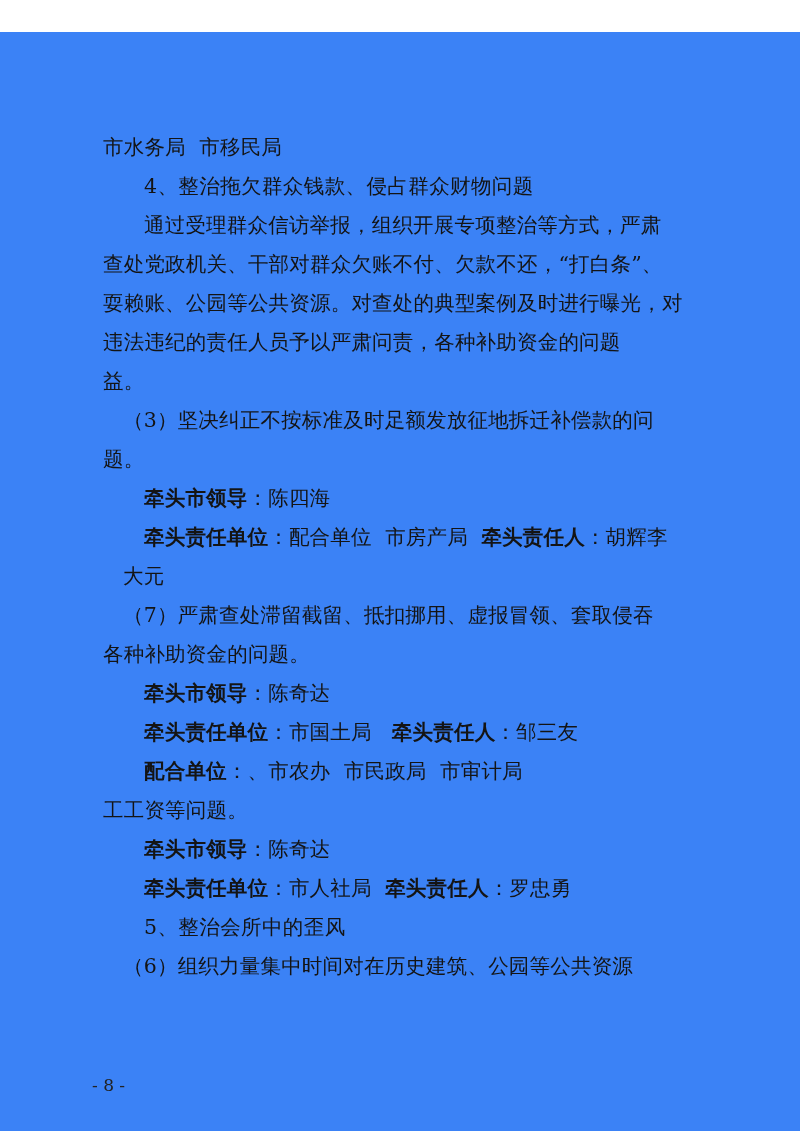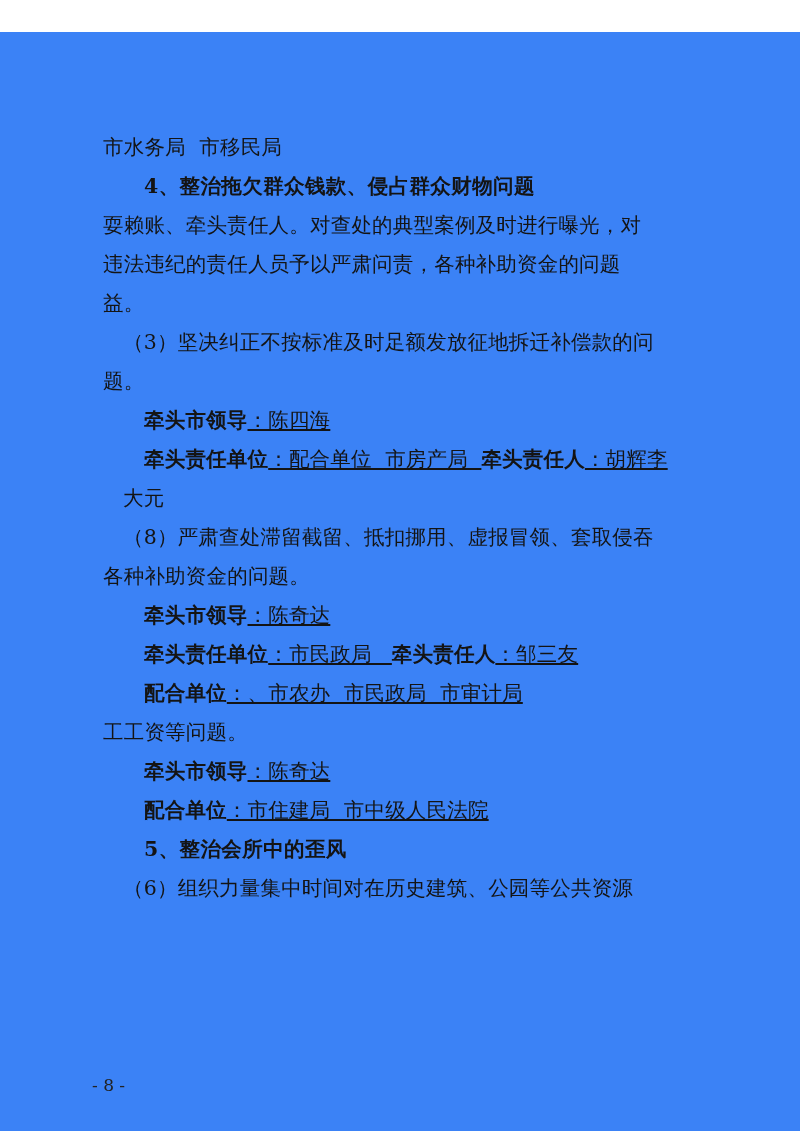--- a/index.html
+++ b/index.html
@@ -40,76 +40,77 @@
   .indent1 {
     text-indent: 41px;
   }
   .indent-half {
     text-indent: 20px;
   }
   .noindent {
     text-indent: 0;
   }
   .heading {
-    font-weight: bold;
+    font-weight: normal;
     text-indent: 41px;
     letter-spacing: 0.4px;
   }
   .label-bold {
     font-weight: bold;
   }
   .pagenum {
     position: absolute;
     left: 92px;
     top: 1043px;
     font-size: 17px;
     color: #222;
     font-family: "DejaVu Serif", "Liberation Serif", serif;
   }
   .seg {
     font-weight: normal;
-    text-decoration: underline;
   }
 </style>
 </head>
 <body>
 
 <div class="page">
   <div class="content">
 
     <div class="line noindent">市水务局  市移民局</div>
     <div class="line heading">4、整治拖欠群众钱款、侵占群众财物问题</div>
-    <div class="line noindent">耍赖账、牵头责任人。对查处的典型案例及时进行曝光，对</div>
+    <div class="line indent1">通过受理群众信访举报，组织开展专项整治等方式，严肃</div>
+    <div class="line noindent">查处党政机关、干部对群众欠账不付、欠款不还，“打白条”、</div>
+    <div class="line noindent">耍赖账、公园等公共资源。对查处的典型案例及时进行曝光，对</div>
     <div class="line noindent">违法违纪的责任人员予以严肃问责，各种补助资金的问题</div>
     <div class="line noindent">益。</div>
     <div class="line indent-half">（3）坚决纠正不按标准及时足额发放征地拆迁补偿款的问</div>
     <div class="line noindent">题。</div>
 
     <div class="line indent1"><span class="label-bold">牵头市领导</span><span class="seg">：陈四海</span></div>
 
     <div class="line indent1"><span class="label-bold">牵头责任单位</span><span class="seg">：配合单位  市房产局  </span><span class="label-bold">牵头责任人</span><span class="seg">：胡辉李</span></div>
 
     <div class="line indent-half">大元</div>
 
 
-    <div class="line indent-half">（8）严肃查处滞留截留、抵扣挪用、虚报冒领、套取侵吞</div>
+    <div class="line indent-half">（7）严肃查处滞留截留、抵扣挪用、虚报冒领、套取侵吞</div>
     <div class="line noindent">各种补助资金的问题。</div>
 
     <div class="line indent1"><span class="label-bold">牵头市领导</span><span class="seg">：陈奇达</span></div>
 
-    <div class="line indent1"><span class="label-bold">牵头责任单位</span><span class="seg">：市民政局   </span><span class="label-bold">牵头责任人</span><span class="seg">：邹三友</span></div>
+    <div class="line indent1"><span class="label-bold">牵头责任单位</span><span class="seg">：市国土局   </span><span class="label-bold">牵头责任人</span><span class="seg">：邹三友</span></div>
 
     <div class="line indent1"><span class="label-bold">配合单位</span><span class="seg">：、市农办  市民政局  市审计局</span></div>
 
     <div class="line noindent">工工资等问题。</div>
 
     <div class="line indent1"><span class="label-bold">牵头市领导</span><span class="seg">：陈奇达</span></div>
 
+    <div class="line indent1"><span class="label-bold">牵头责任单位</span><span class="seg">：市人社局  </span><span class="label-bold">牵头责任人</span><span class="seg">：罗忠勇</span></div>
 
-    <div class="line indent1"><span class="label-bold">配合单位</span><span class="seg">：市住建局  市中级人民法院</span></div>
 
     <div class="line heading">5、整治会所中的歪风</div>
     <div class="line indent-half">（6）组织力量集中时间对在历史建筑、公园等公共资源</div>
 
   </div>
 
   <div class="pagenum">- 8 -</div>
 </div>
 
 </body></html>

